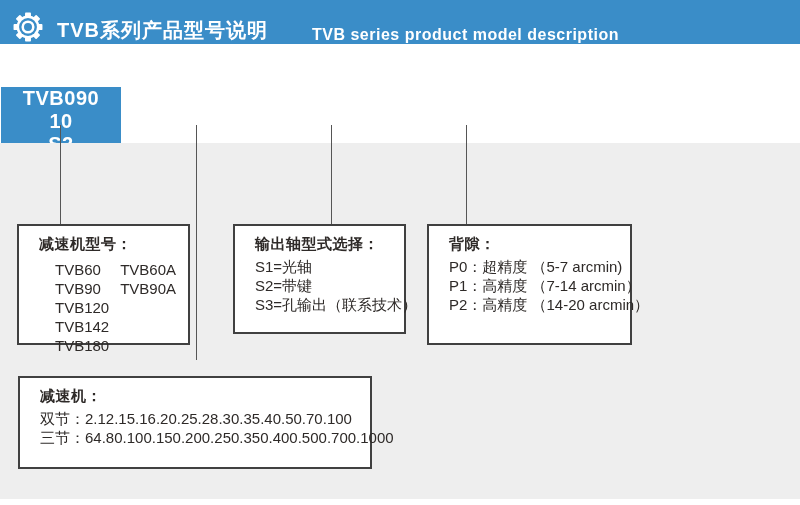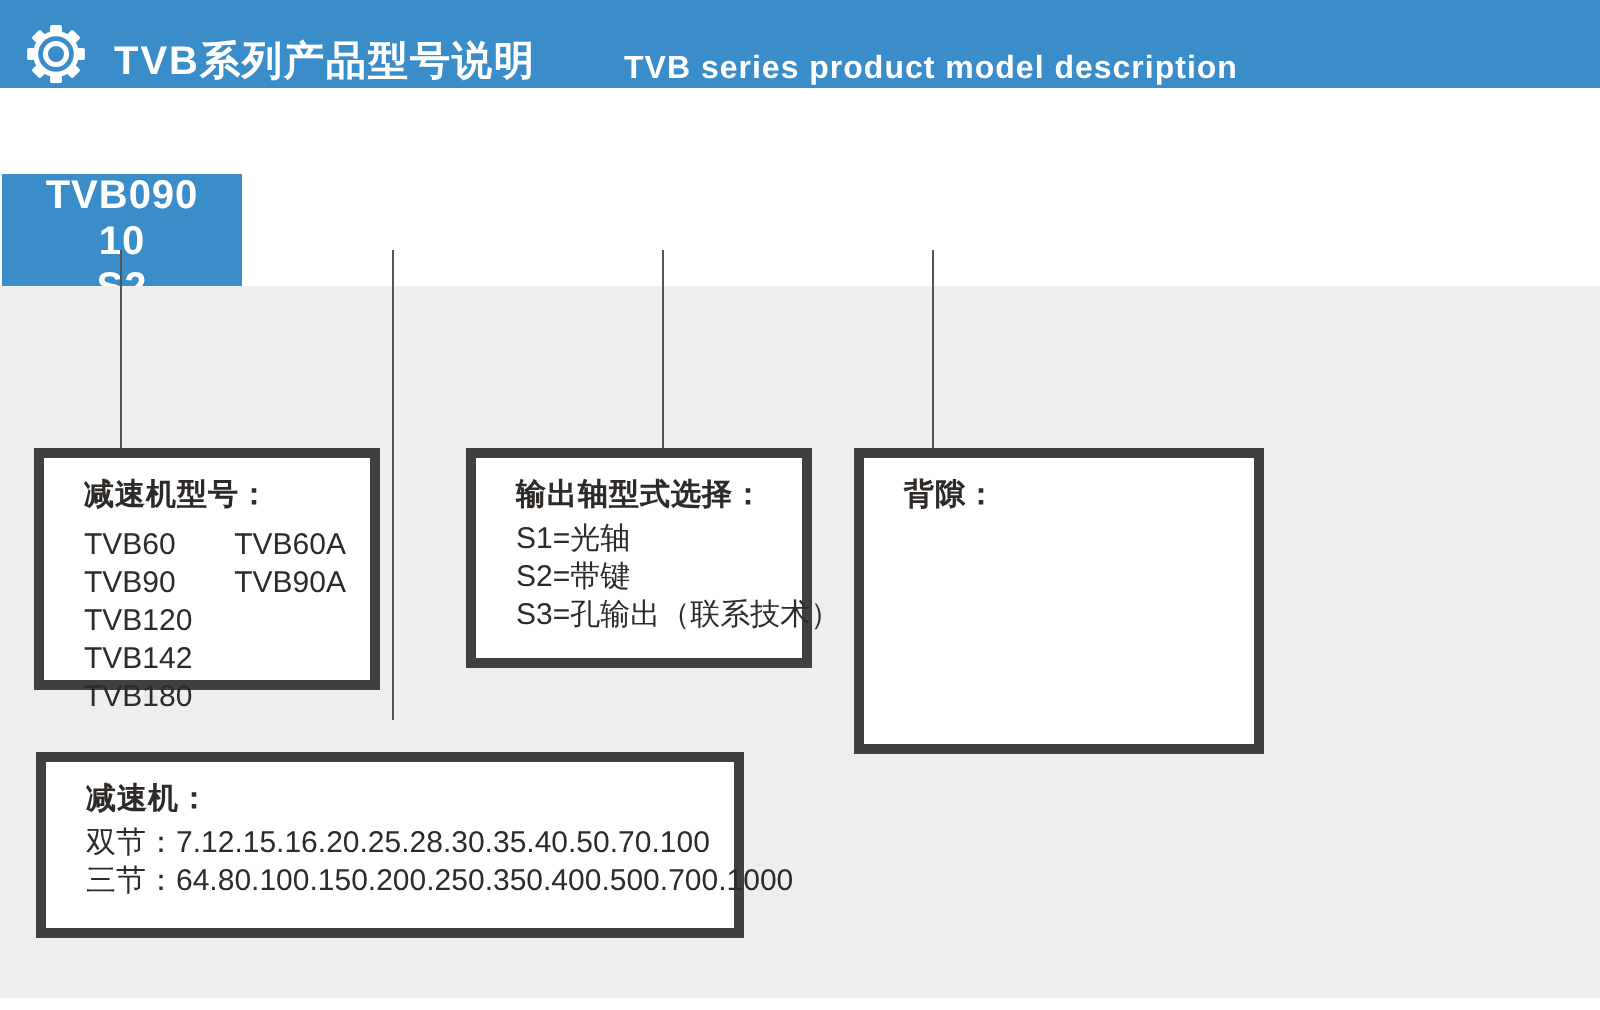--- a/index.html
+++ b/index.html
@@ -62,35 +62,35 @@
   }
   .line-1 { left: 60px;  top: 125px; height: 99px; }
   .line-2 { left: 196px; top: 125px; height: 235px; }
   .line-3 { left: 331px; top: 125px; height: 99px; }
   .line-4 { left: 466px; top: 125px; height: 99px; }
 
   
   .note {
     position: absolute;
     background: #ffffff;
-    border: 5px solid #404040;
+    border: 2px solid #404040;
     padding: 9px 12px 8px 20px;
     color: #2e2a28;
   }
   .note-title { font-size: 15px; font-weight: bold; letter-spacing: 0.5px; }
   .note-list { list-style: none; margin-top: 3px; }
   .note-list li { font-size: 15px; line-height: 19px; white-space: nowrap; }
 
   .note-gearbox { left: 17px;  top: 224px; width: 173px; height: 121px; }
   .note-shaft   { left: 233px; top: 224px; width: 173px; height: 110px; }
-  .note-backlash{ left: 427px; top: 224px; width: 205px; height: 153px; }
+  .note-backlash{ left: 427px; top: 224px; width: 205px; height: 121px; }
   .note-ratio   { left: 18px;  top: 376px; width: 354px; height: 93px; }
 
   .two-col { display: flex; margin-top: 3px; }
-  .two-col .col1 { width: 78px; }
+  .two-col .col1 { width: 78px; margin-left: 16px; }
 </style>
 </head>
 <body>
 
 <div class="screen">
 
   <div class="header">
     <svg class="gear" viewBox="0 0 40 40">
       <g>
         <g fill="#ffffff">
@@ -149,23 +149,28 @@
     <div class="note-title">输出轴型式选择：</div>
     <ul class="note-list">
       <li>S1=光轴</li>
       <li>S2=带键</li>
       <li>S3=孔输出（联系技术）</li>
     </ul>
   </div>
 
   <div class="note note-backlash">
     <div class="note-title">背隙：</div>
+    <ul class="note-list">
+      <li>P0：超精度 （5-7 arcmin)</li>
+      <li>P1：高精度 （7-14 arcmin）</li>
+      <li>P2：高精度 （14-20 arcmin）</li>
+    </ul>
   </div>
 
   <div class="note note-ratio">
     <div class="note-title">减速机：</div>
     <ul class="note-list">
-      <li>双节：7.12.15.16.20.25.28.30.35.40.50.70.100</li>
+      <li>双节：2.12.15.16.20.25.28.30.35.40.50.70.100</li>
       <li>三节：64.80.100.150.200.250.350.400.500.700.1000</li>
     </ul>
   </div>
 
 </div>
 
 </body></html>

